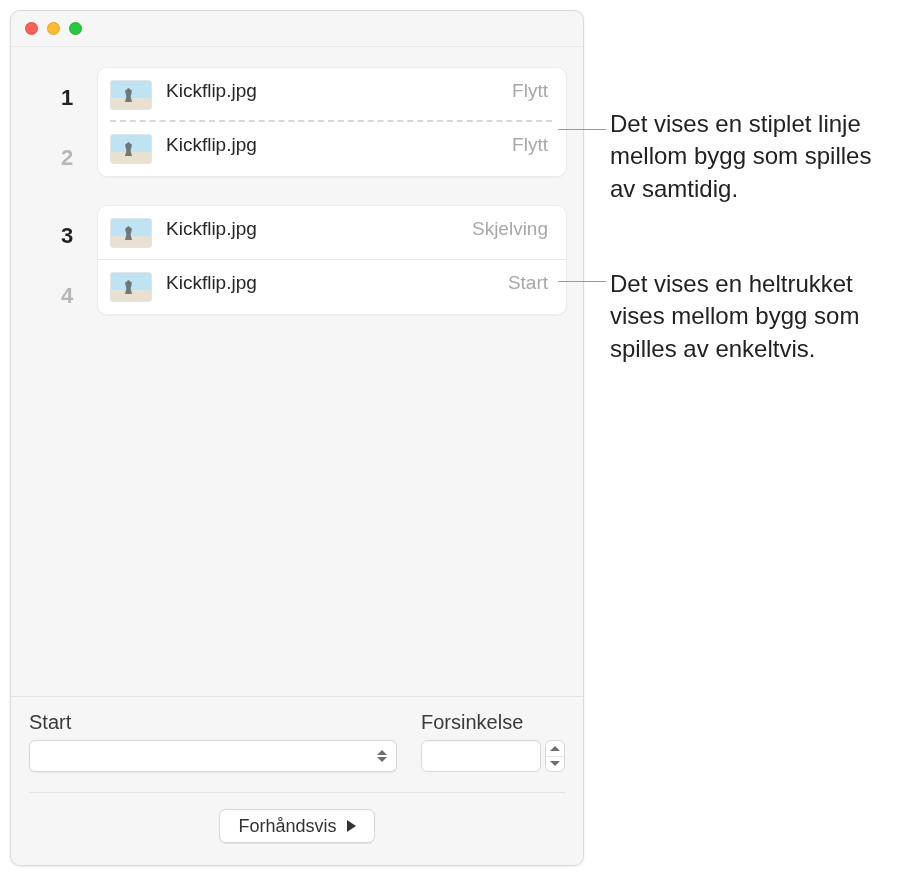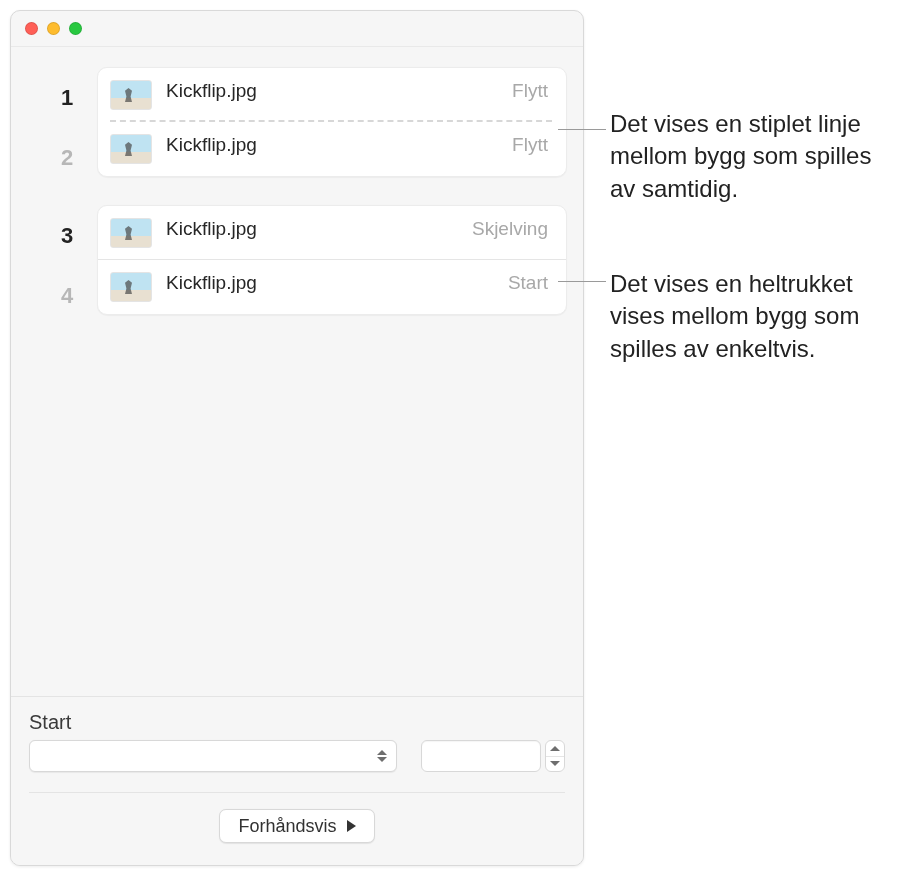--- a/index.html
+++ b/index.html
@@ -308,20 +308,21 @@
         <div class="control-label">Start</div>
         <div class="select-wrap start-select">
           <span></span>
           <div class="chevrons">
             <div class="chev up"></div>
             <div class="chev down"></div>
           </div>
         </div>
       </div>
       <div class="control-col">
+        <div class="control-label">Forsinkelse</div>
         <div class="delay-wrap">
           <div class="delay-input" value=""></div>
           <div class="stepper">
             <div class="half">
                 <div class="chev up"></div>
               </div>
             <div class="half">
                 <div class="chev down"></div>
               </div>
           </div>

